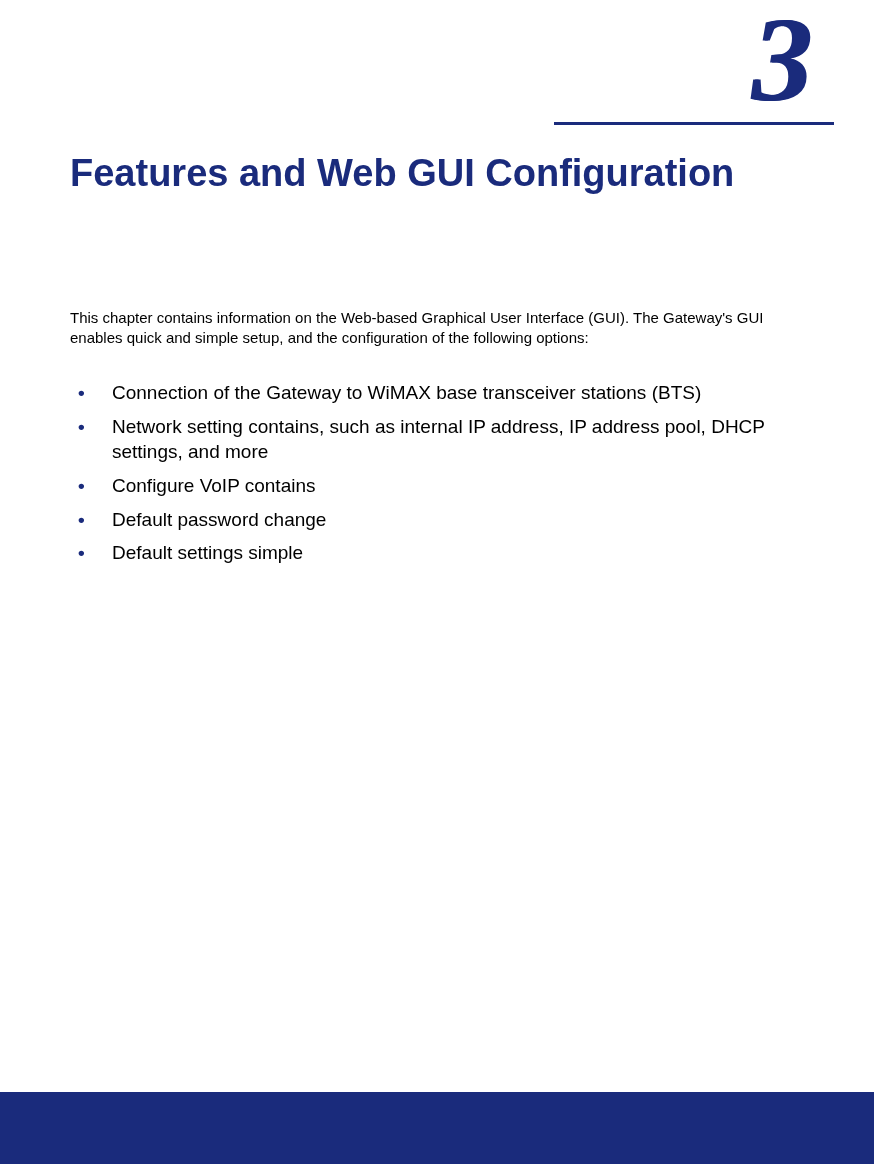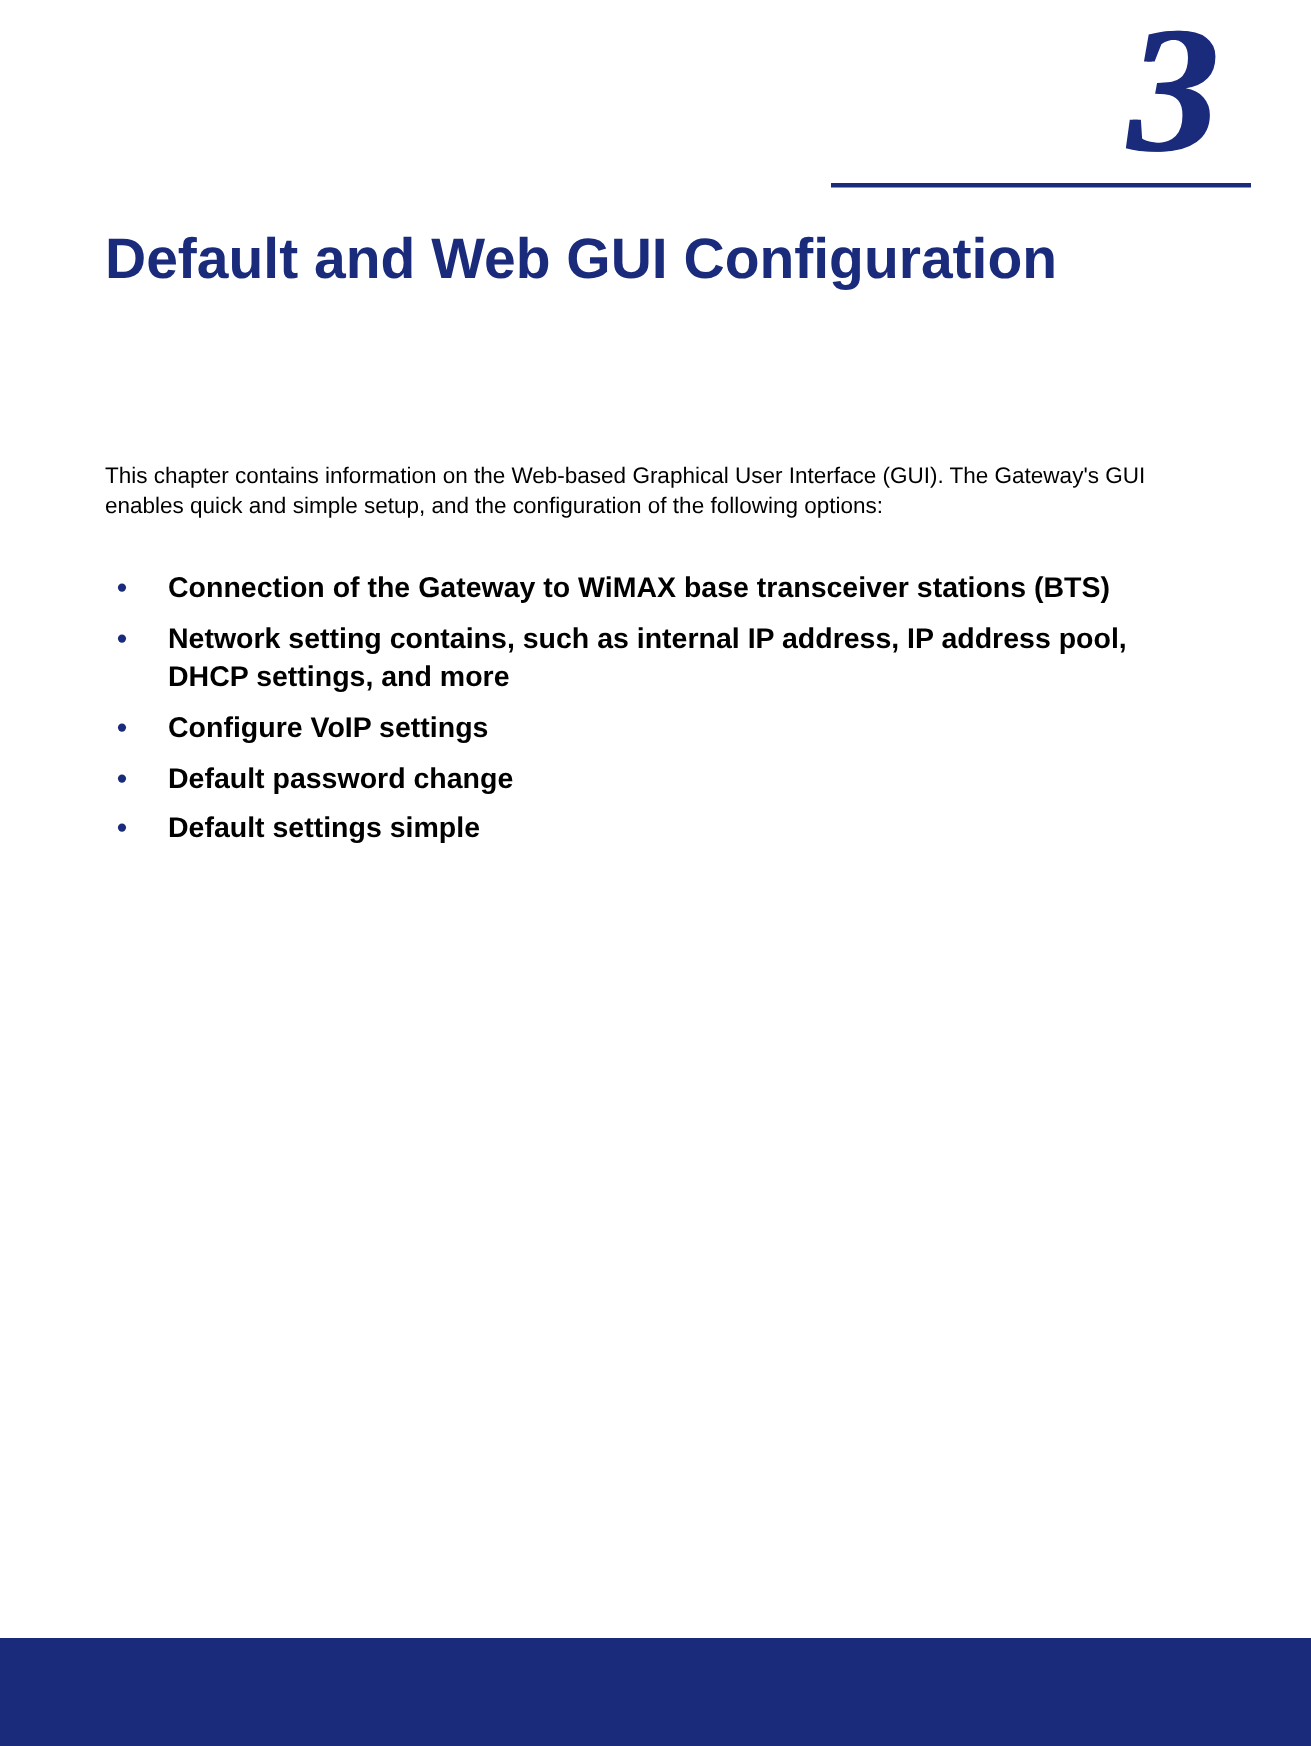--- a/index.html
+++ b/index.html
@@ -62,21 +62,20 @@
     .bullet-list {
       list-style: none;
     }
     .bullet-list li {
       font-size: 19px;
       color: #000000;
       line-height: 1.35;
       padding-left: 42px;
       position: relative;
       margin-bottom: 8px;
-      font-weight: bold;
     }
     .bullet-list li::before {
       content: "•";
       position: absolute;
       left: 8px;
       color: #1a2b7c;
       font-weight: bold;
       font-size: 19px;
     }
     .footer-bar {
@@ -90,26 +89,26 @@
   </style>
 </head>
 <body>
 
 <div class="chapter-number-box">
   <div class="chapter-number">3</div>
 </div>
 <div class="divider-line"></div>
 
 <div class="content">
-  <h1 class="chapter-title">Default and Web GUI Configuration</h1>
+  <h1 class="chapter-title">Features and Web GUI Configuration</h1>
 
   <p class="intro-para">This chapter contains information on the Web-based Graphical User Interface (GUI). The Gateway's GUI enables quick and simple setup, and the configuration of the following options:</p>
 
   <ul class="bullet-list">
     <li>Connection of the Gateway to WiMAX base transceiver stations (BTS)</li>
     <li>Network setting contains, such as internal IP address, IP address pool, DHCP settings, and more</li>
-    <li>Configure VoIP settings</li>
+    <li>Configure VoIP contains</li>
     <li>Default password change</li>
     <li>Default settings simple</li>
   </ul>
 </div>
 
 <div class="footer-bar"></div>
 
 </body></html>

